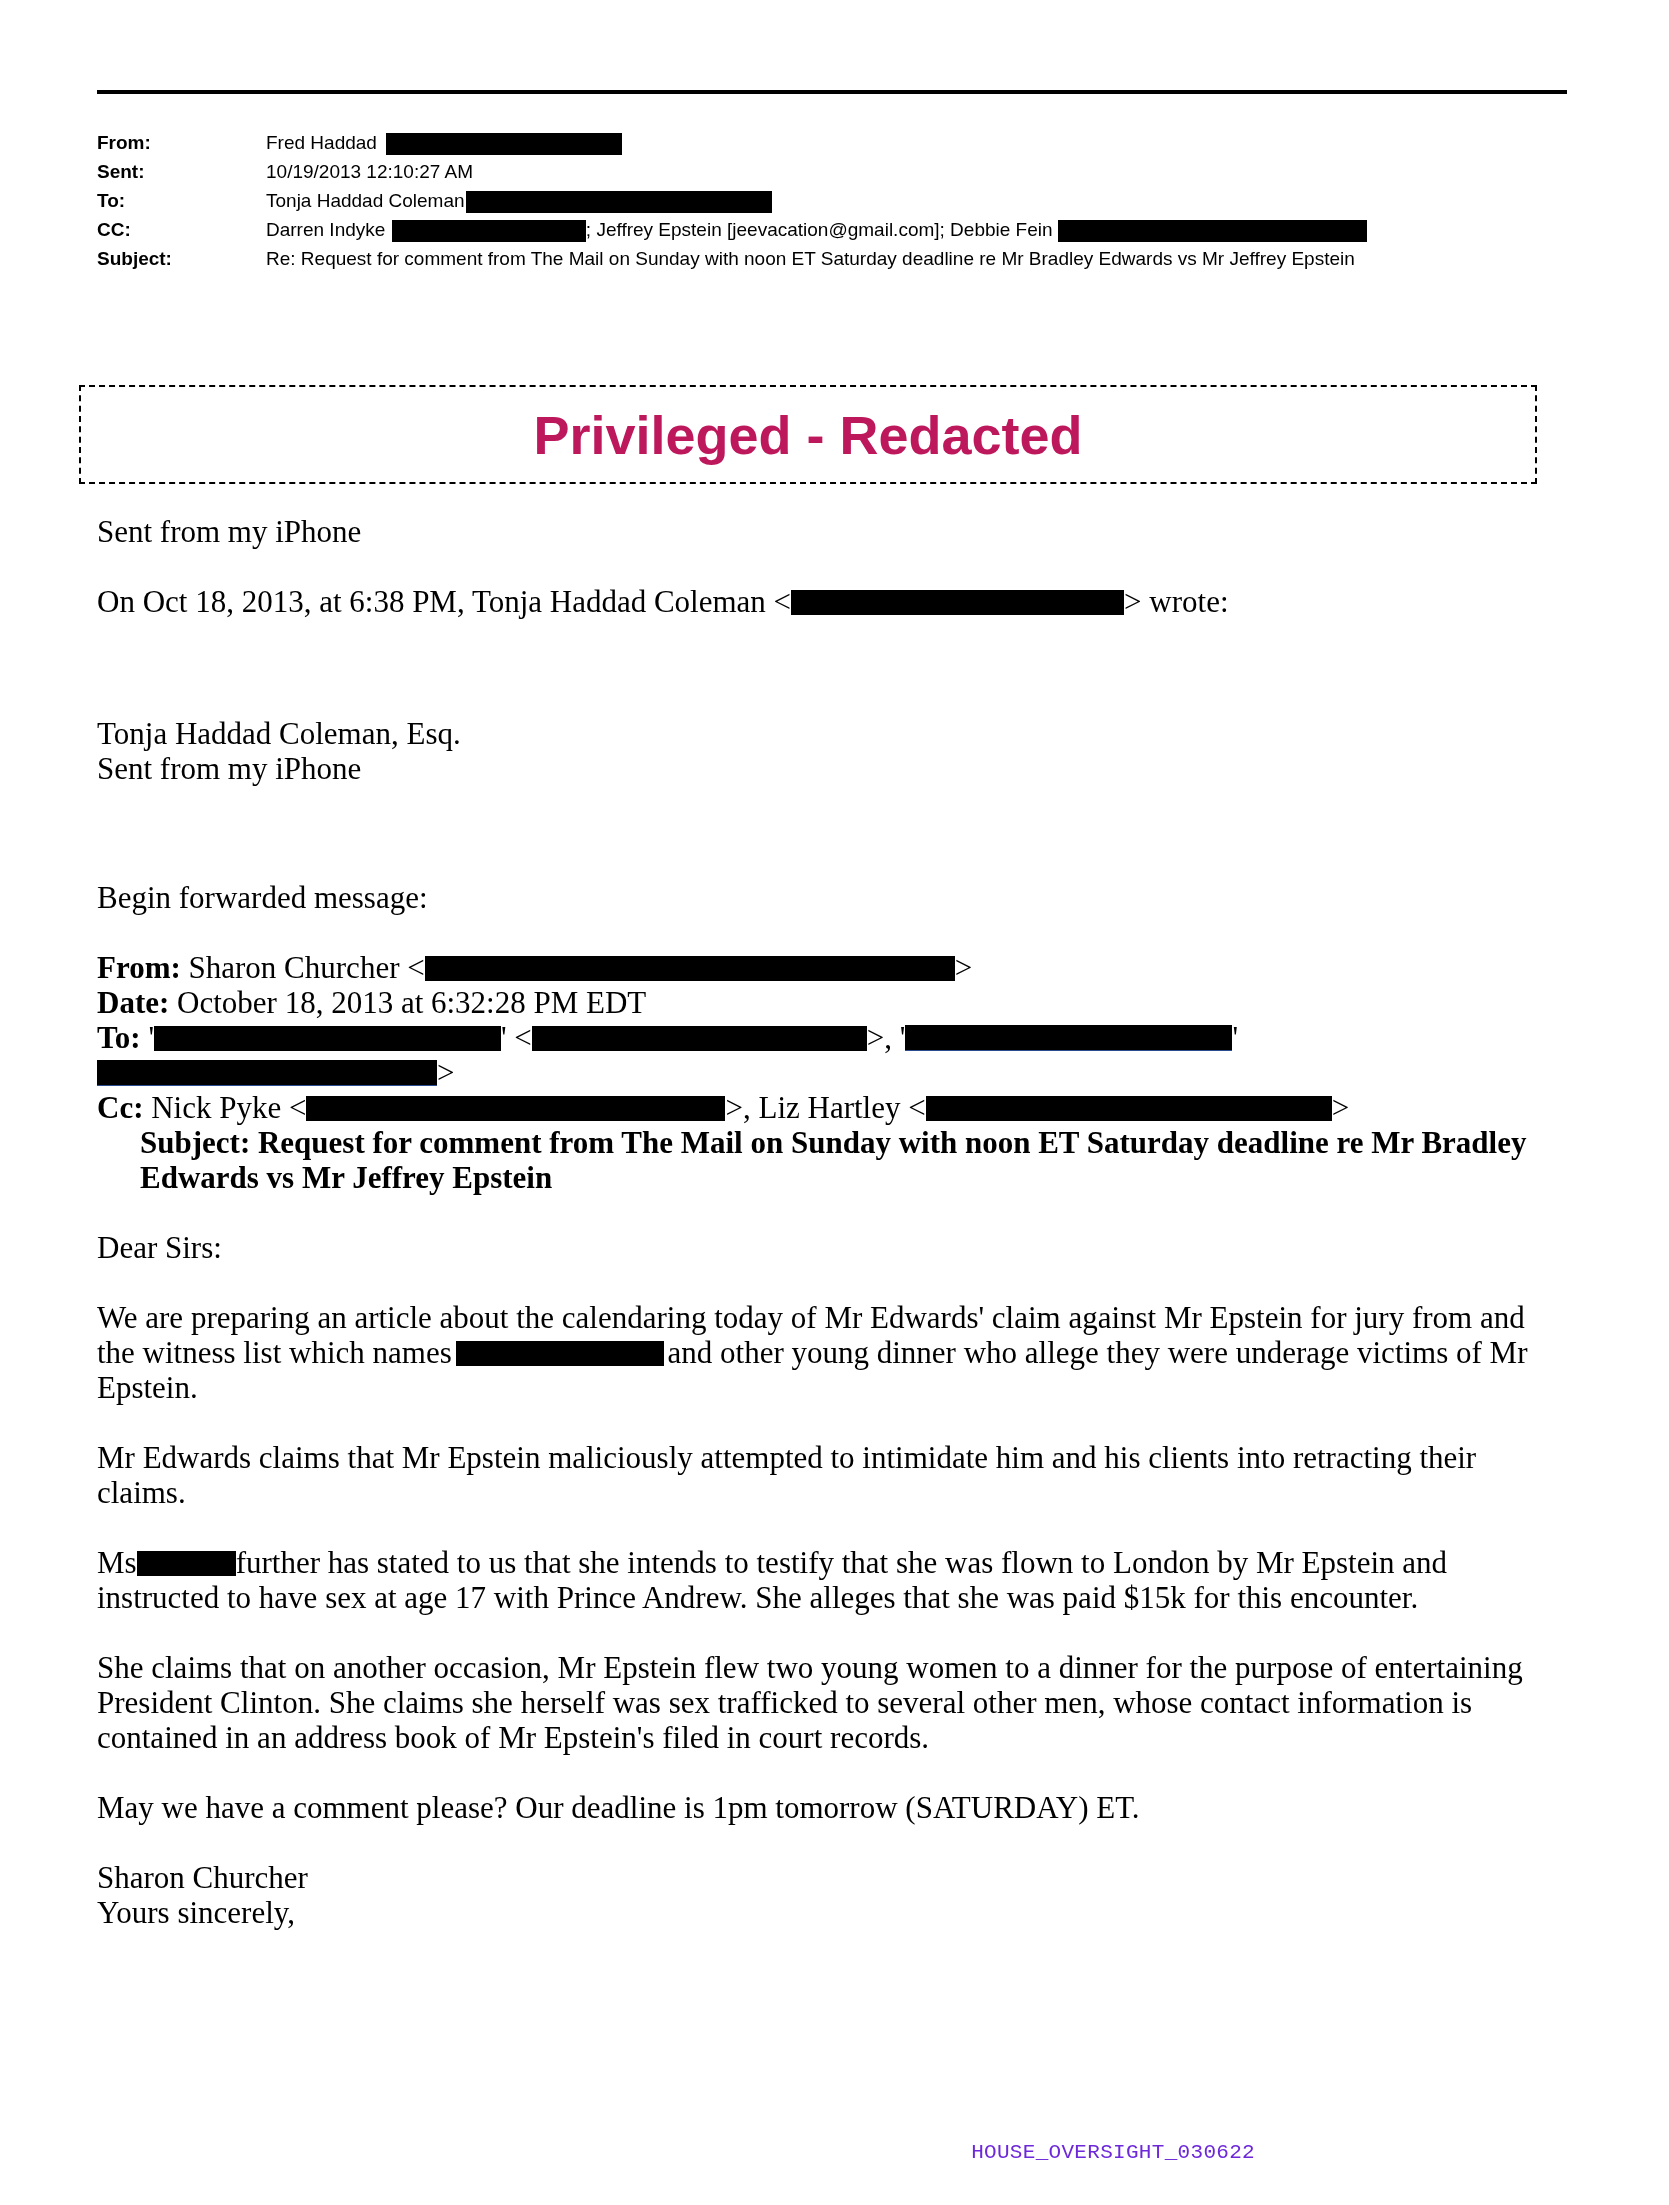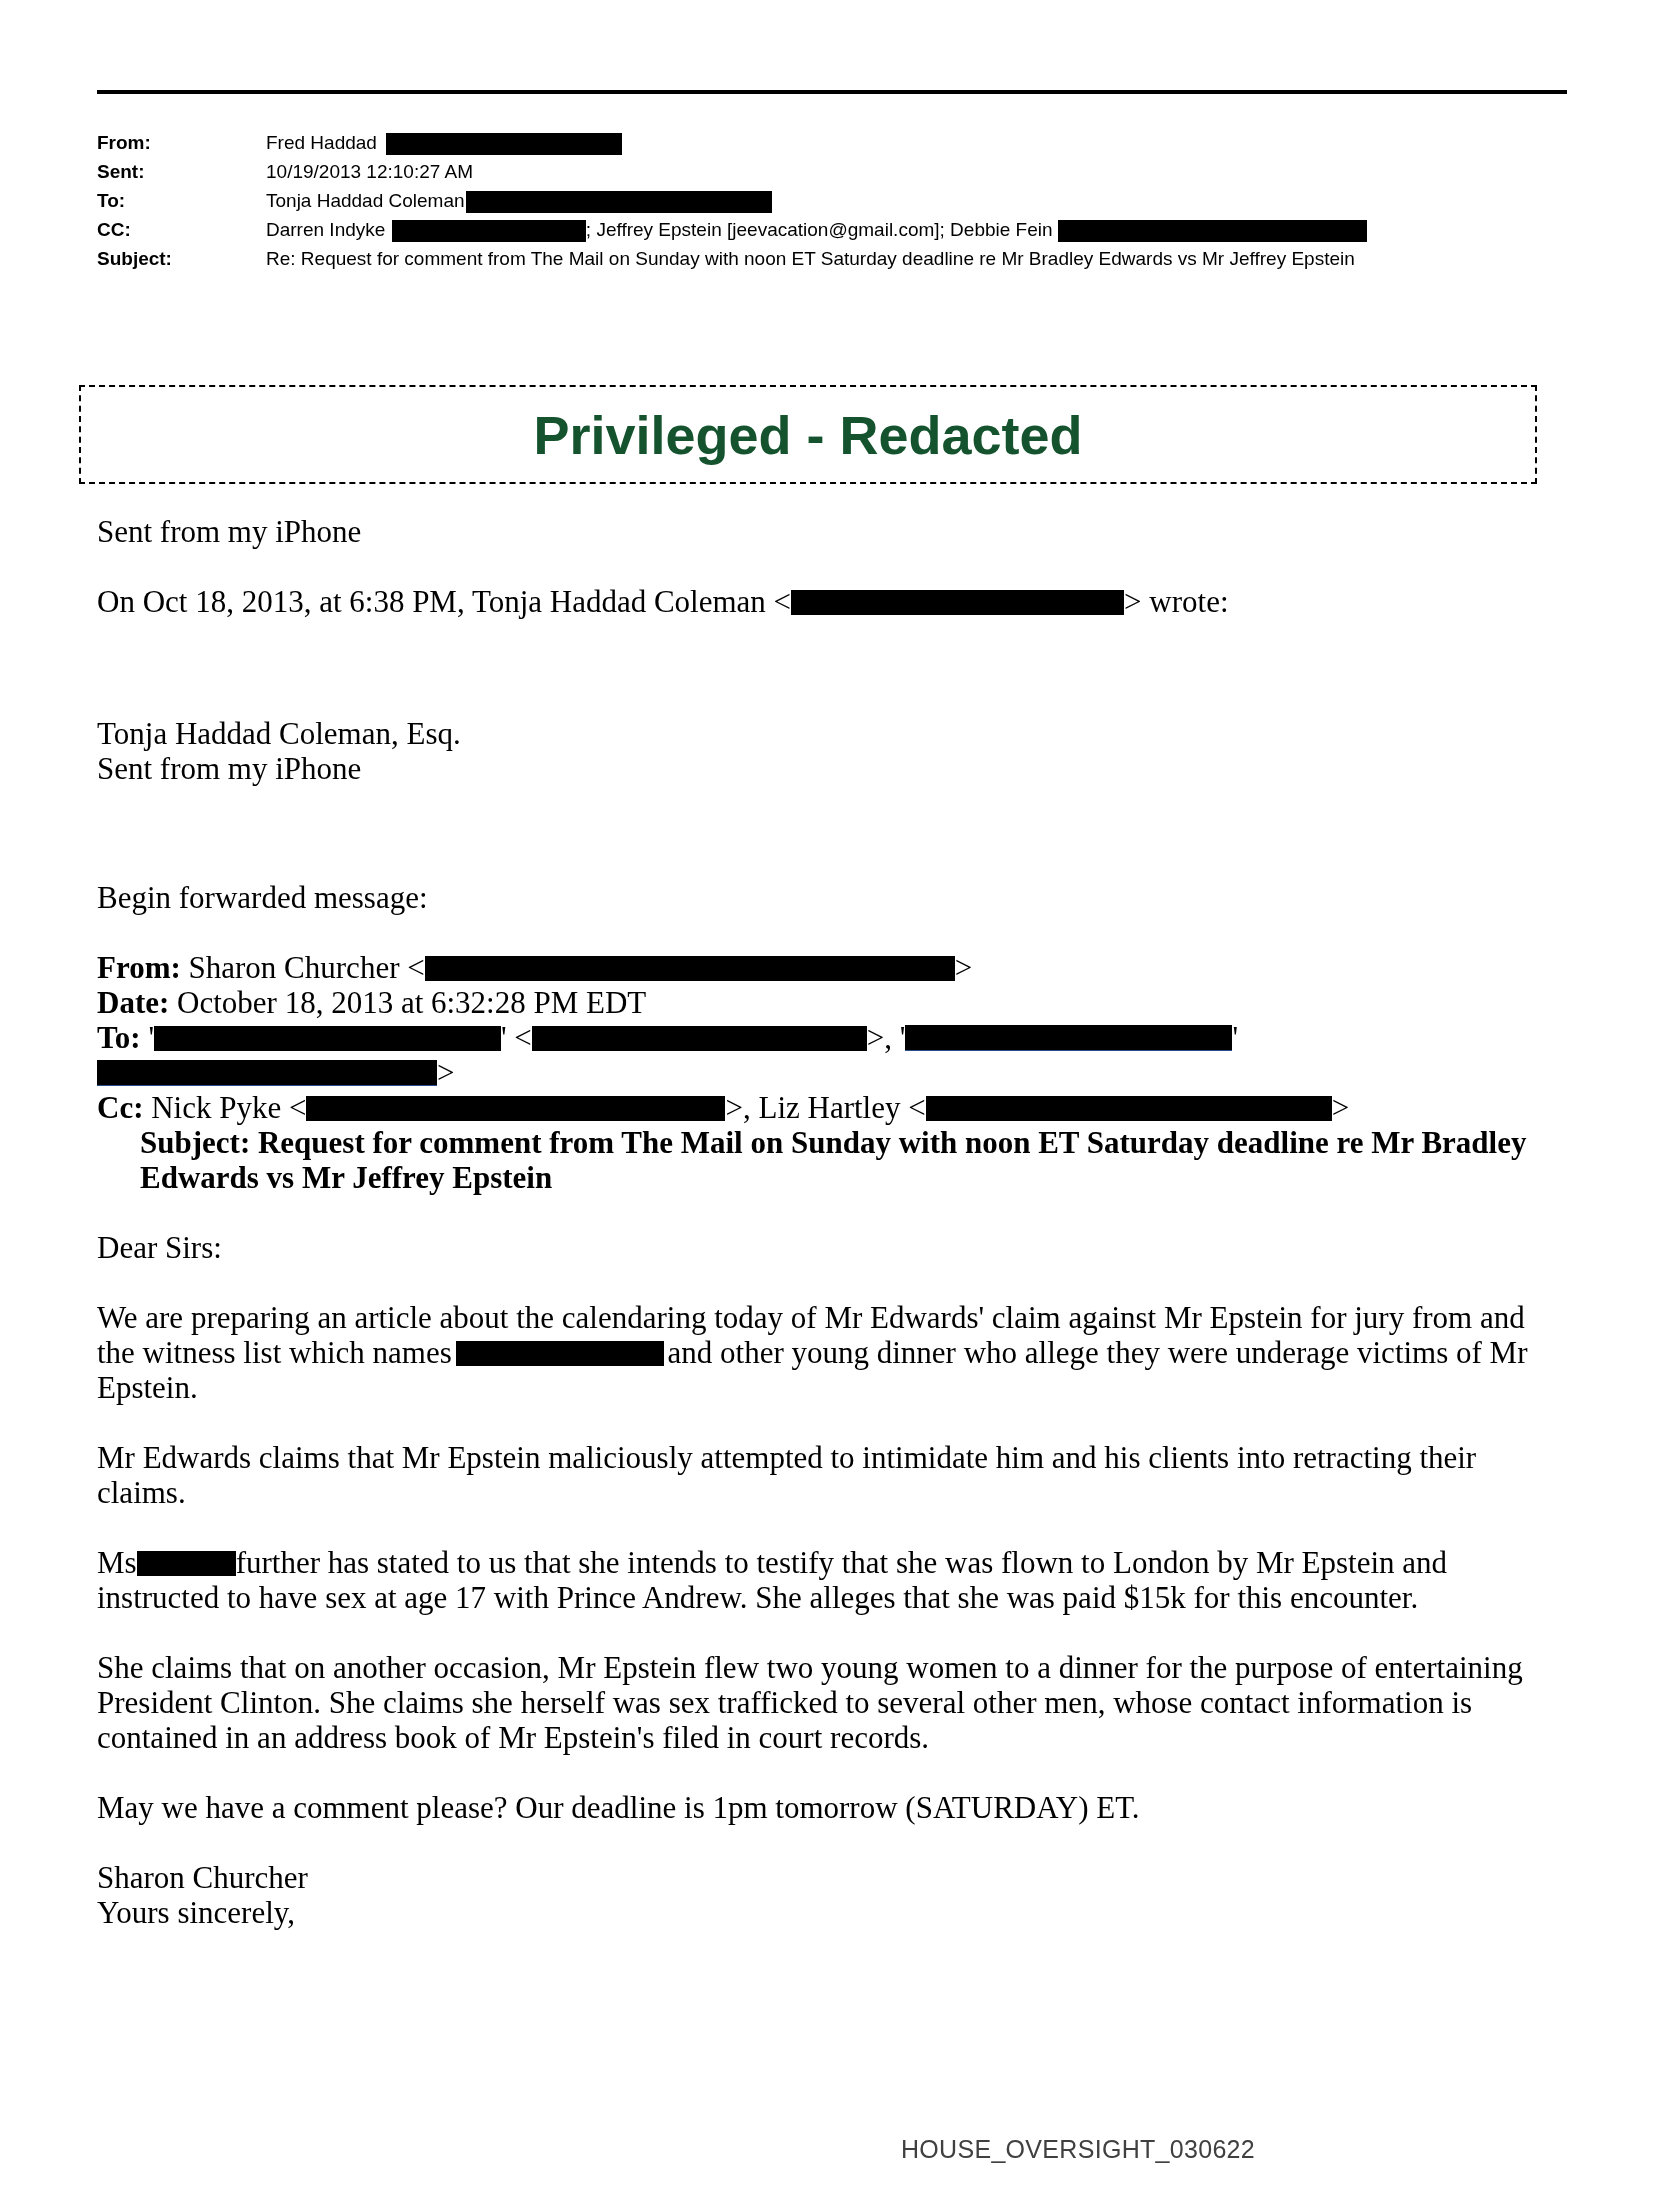--- a/index.html
+++ b/index.html
@@ -79,21 +79,21 @@
     box-sizing: border-box;
     display: flex;
     align-items: center;
     justify-content: center;
   }
   .banner-text {
     font-family: "Liberation Sans", sans-serif;
     font-weight: bold;
     font-size: 54px;
     letter-spacing: 0px;
-    color: #14532d;
+    color: #be185d;
   }
   
   .body {
     position: absolute;
     left: 97px;
     top: 514px;
     width: 1470px;
     font-family: "Liberation Serif", serif;
     font-size: 31px;
     line-height: 35px;
@@ -114,24 +114,24 @@
     top: -2px;
   }
   .ul-blue {
     border-bottom: 1.3px solid #2a4b8d;
   }
   
   .footer {
     position: absolute;
     right: 98px;
     bottom: 41px;
-    font-family: Liberation Sans, sans-serif;
-    font-size: 25px;
+    font-family: Liberation Mono, monospace;
+    font-size: 21px;
     letter-spacing: 0.3px;
-    color: #404040;
+    color: #6d28d9;
   }
 </style>
 </head>
 <body>
 
 <div class="page">
 
   <div class="top-rule"></div>
 
   <div class="hdr">

